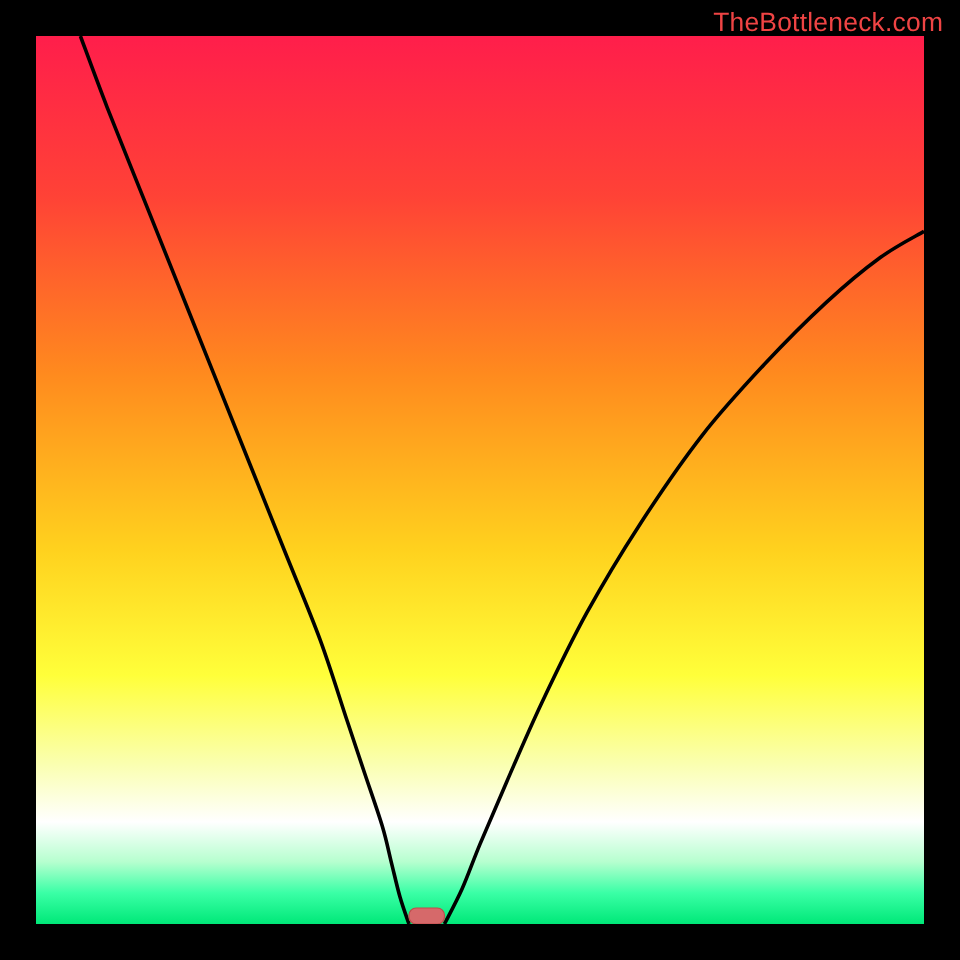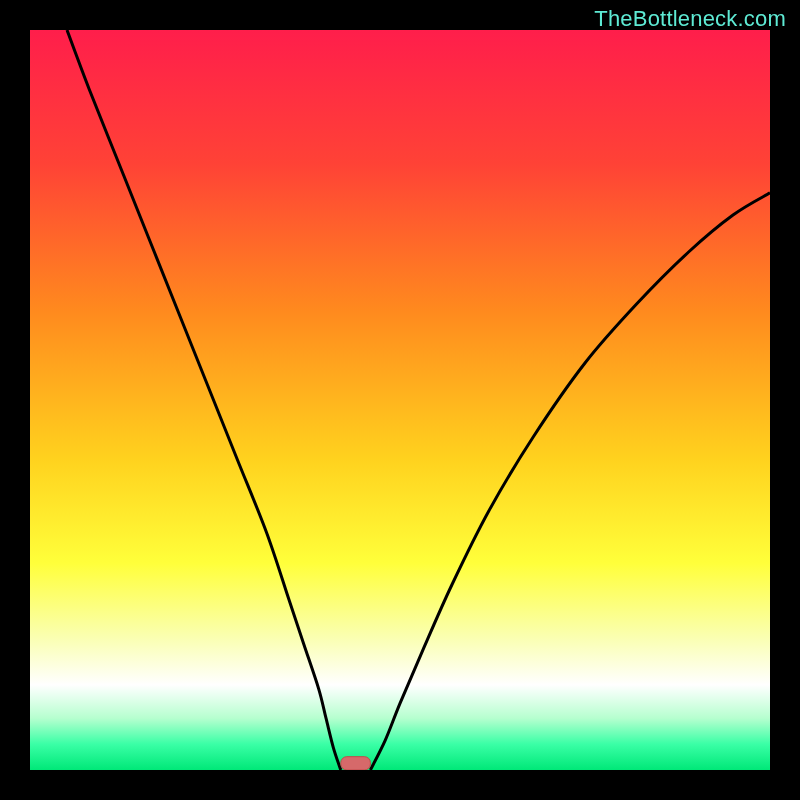--- a/index.html
+++ b/index.html
@@ -10,21 +10,21 @@
     background: #000;
     position: relative;
     overflow: hidden;
   }
   .watermark {
     position: absolute;
     top: 6px;
     right: 14px;
     font-family: Arial, Helvetica, sans-serif;
     font-size: 22px;
-    color: #5eead4;
+    color: #ef4444;
     letter-spacing: 0.2px;
     z-index: 10;
   }
   .frame {
     position: absolute;
     left: 30px;
     top: 30px;
     width: 740px;
     height: 740px;
     background: #000;

